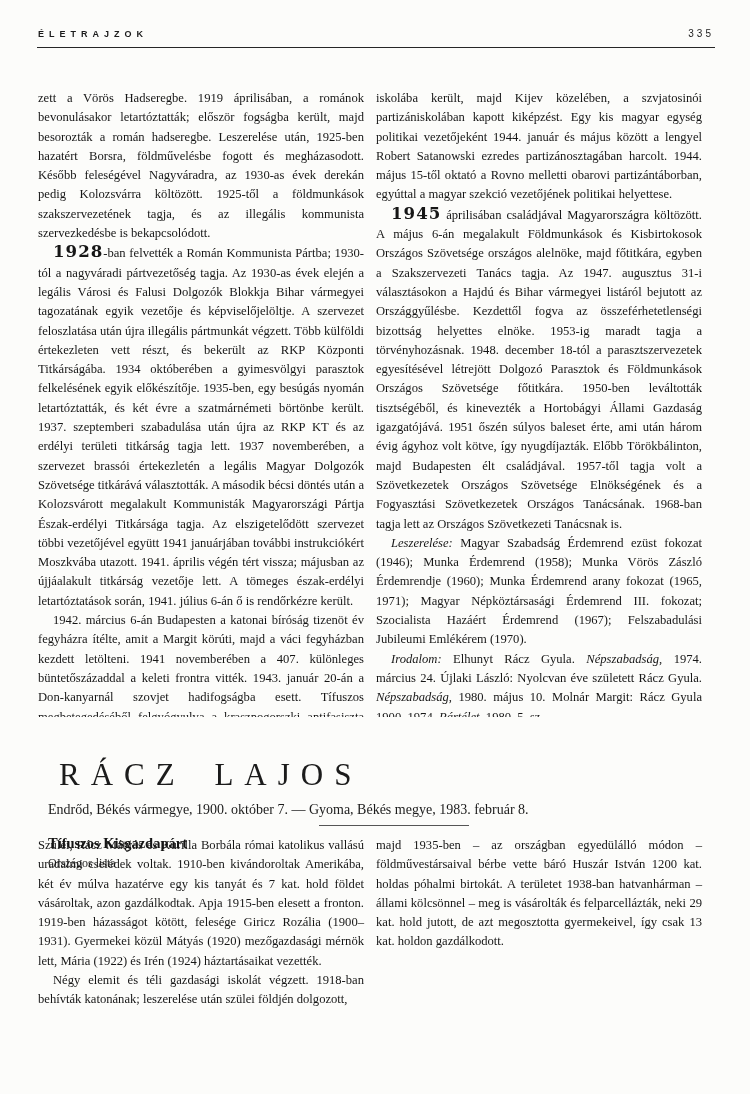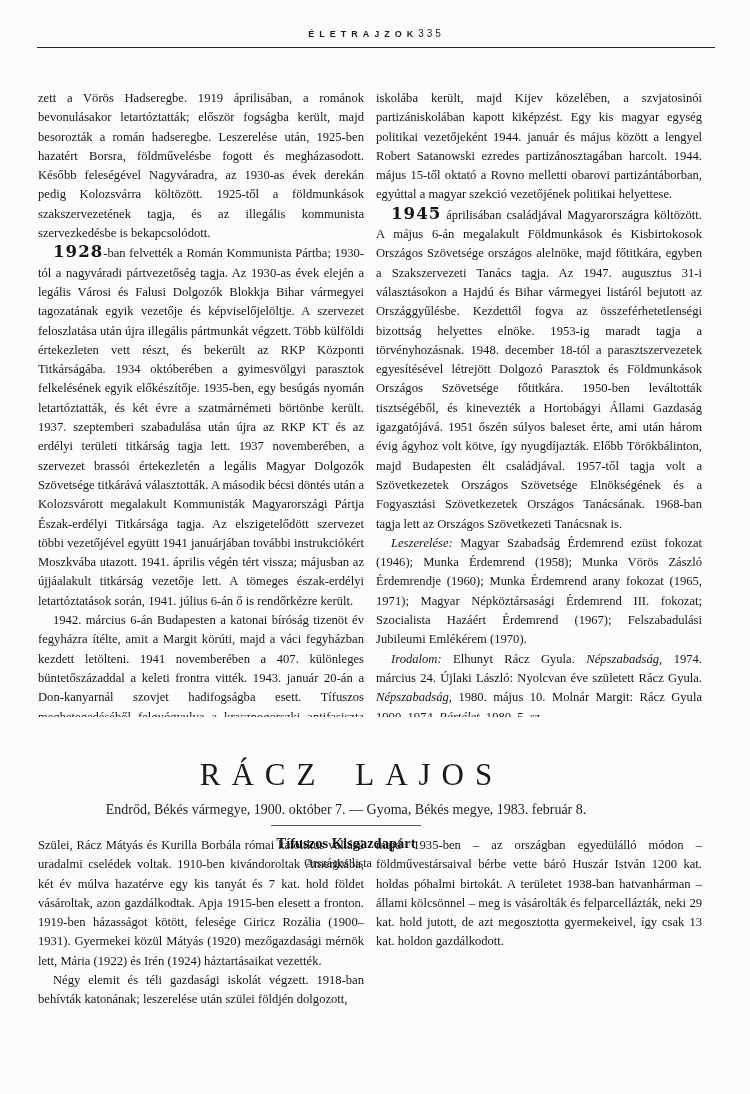--- a/index.html
+++ b/index.html
@@ -17,21 +17,21 @@
     overflow: hidden;
   }
 
   
   .running-head {
     position: absolute;
     left: 38px;
     right: 36px;
     top: 28px;
     display: flex;
-    justify-content: center;
+    justify-content: space-between;
     align-items: baseline;
     font-family: "Liberation Sans", sans-serif;
   }
   .running-head .section {
     font-size: 9px;
     font-weight: 700;
     letter-spacing: 5px;
     color: #1c1c1c;
   }
   .running-head .folio {
@@ -79,21 +79,21 @@
     letter-spacing: 1px;
     line-height: 1;
   }
 
   
   .entry-header {
     position: absolute;
     top: 757px;
     left: 0;
     width: 692px;
-    text-align: center;
+    padding-left: 48px;
   }
   .entry-name {
     margin: 0;
     font-weight: 400;
     font-size: 31px;
     letter-spacing: 11px;
     padding-left: 11px; 
     word-spacing: 10px;
     color: #1b1b1b;
   }

